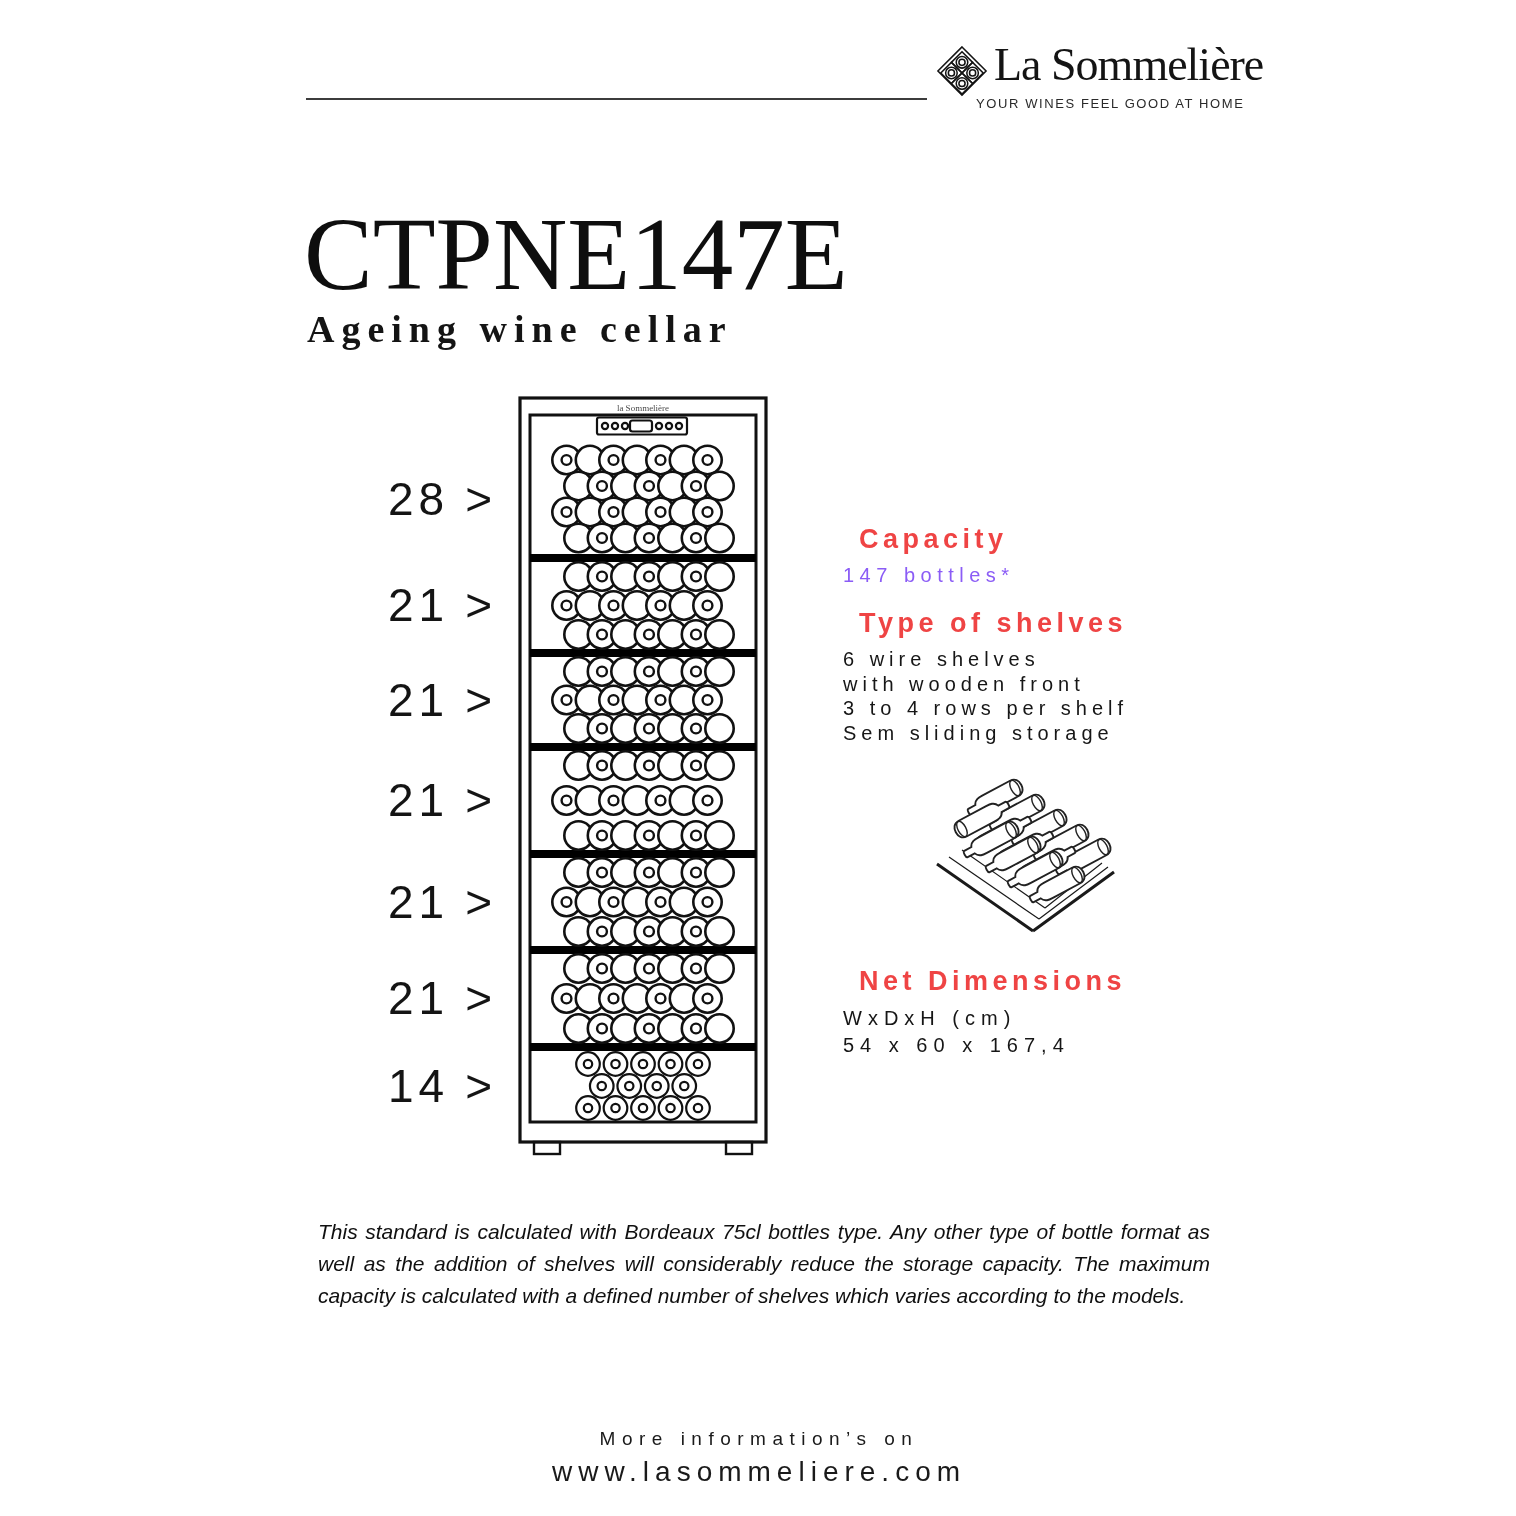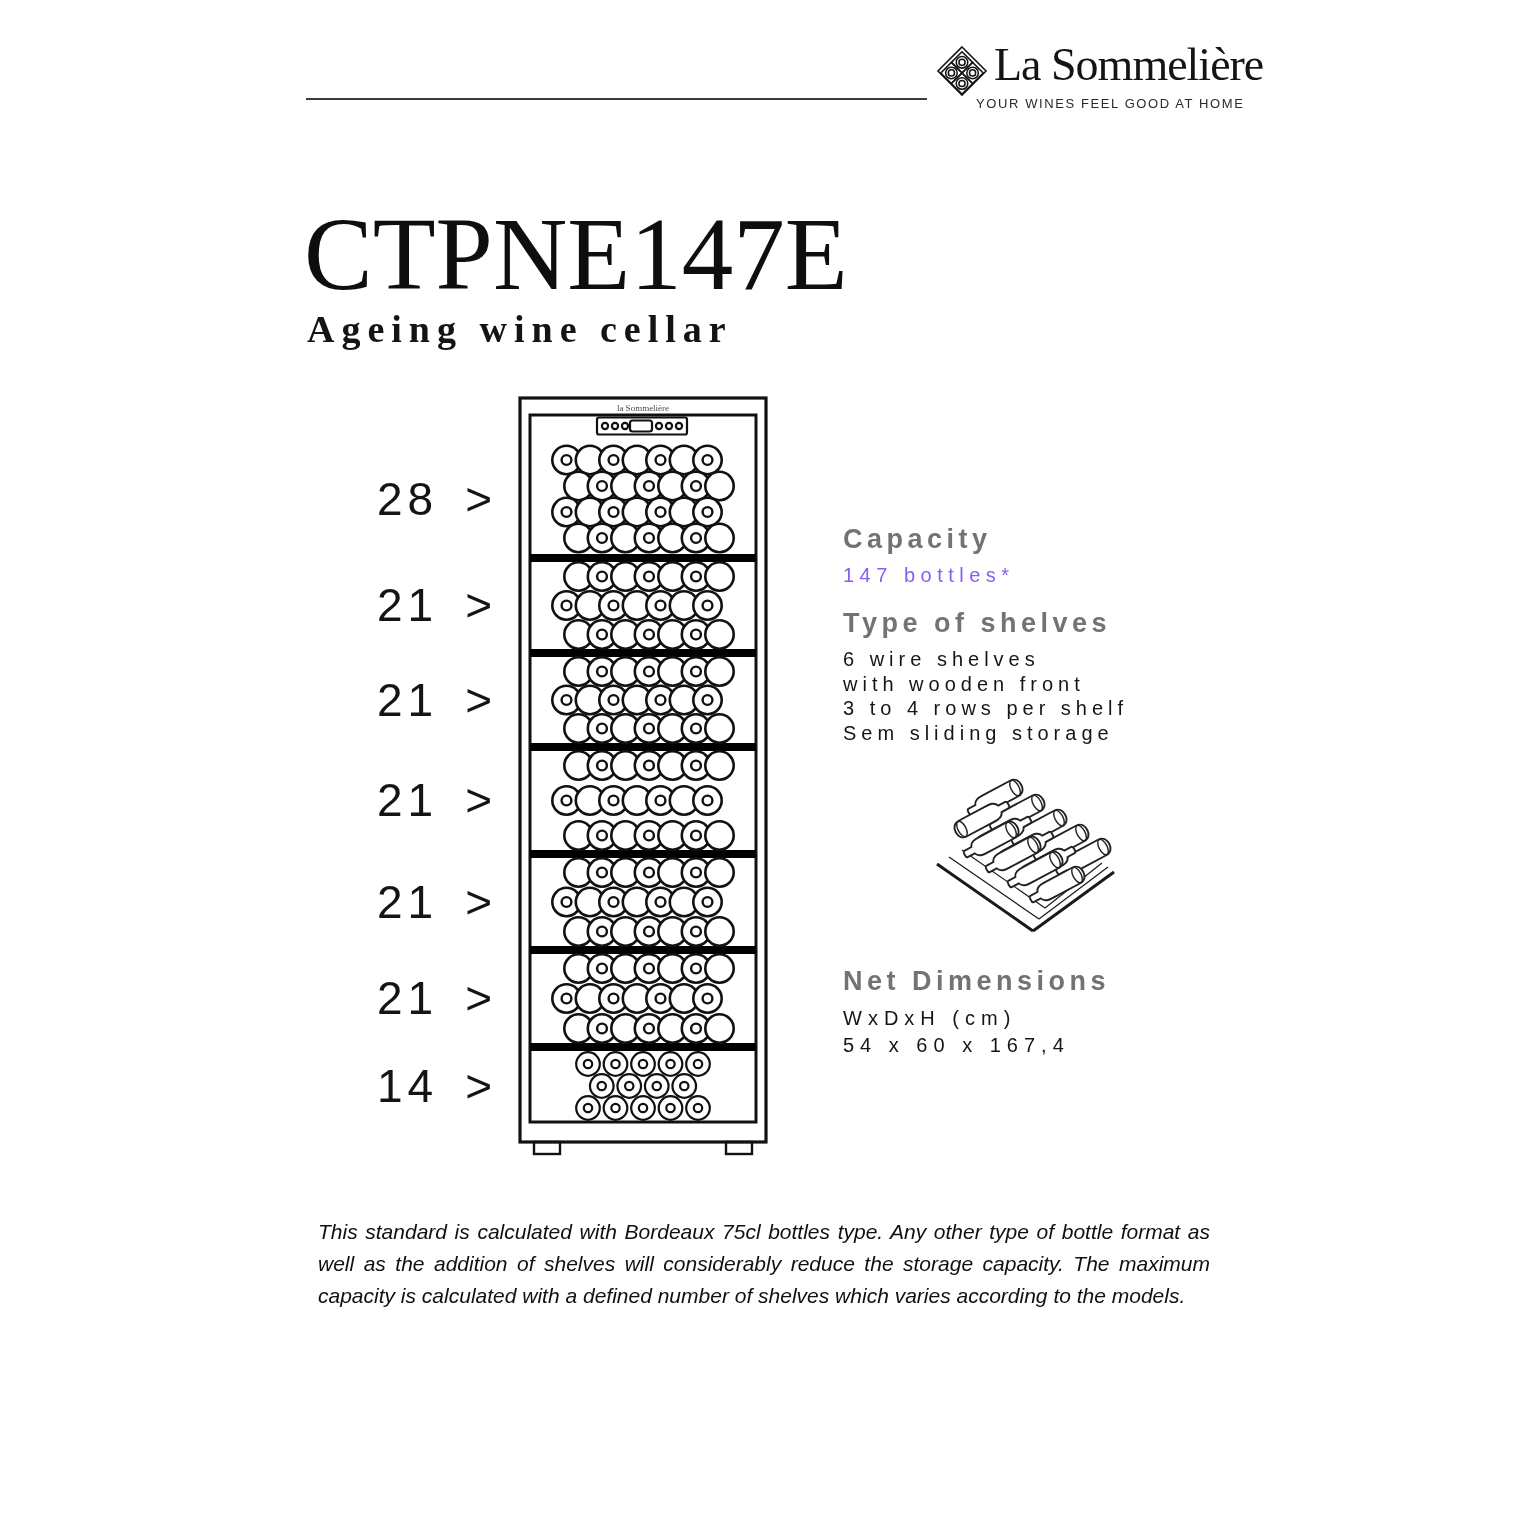--- a/index.html
+++ b/index.html
@@ -16,35 +16,35 @@
   .tagline{font-size:13px;letter-spacing:1.6px;color:#2a2a2a;margin-left:40px;margin-top:-4px;white-space:nowrap;}
 
   
   .title{position:absolute;left:304px;top:200px;font-family:"Liberation Serif",serif;
          font-size:103px;line-height:1.05;color:#0e0e0e;white-space:nowrap;}
   .subtitle{position:absolute;left:307px;top:307px;font-family:"Liberation Serif",serif;
             font-size:38px;font-weight:bold;letter-spacing:7px;color:#141414;white-space:nowrap;}
 
   
   .shelf-label{position:absolute;left:330px;width:162px;display:flex;justify-content:flex-end;
-               align-items:baseline;gap:27px;font-size:46px;color:#141414;line-height:52px;height:52px;}
+               align-items:baseline;gap:16px;font-size:46px;color:#141414;line-height:52px;height:52px;}
   .shelf-label .num{letter-spacing:5px;}
   .shelf-label .arr{letter-spacing:0;}
 
   
   .fridge{position:absolute;left:518px;top:396px;width:250px;height:760px;}
   .stack{position:absolute;left:915px;top:760px;width:212px;height:182px;}
   .stack .btl-shape{fill:#ffffff;stroke:#222222;stroke-width:1.9;}
   .stack .btl-base{fill:none;stroke:#222222;stroke-width:1.4;}
   .stack .grid-thick{fill:none;stroke:#1a1a1a;stroke-width:3;}
   .stack .grid-thin{fill:none;stroke:#1a1a1a;stroke-width:1.2;}
 
   
   .spec{position:absolute;left:843px;white-space:nowrap;}
-  .spec-heading{font-size:27px;font-weight:bold;letter-spacing:4.5px;color:#737373;}
+  .spec-heading{font-size:27px;font-weight:bold;letter-spacing:4.5px;color:#ef4444;margin-left:16px;}
   .spec-value{font-size:20px;letter-spacing:5.5px;margin-top:9px;color:#8b5cf6;}
   .spec-line{font-size:20px;letter-spacing:5px;line-height:24.7px;color:#161616;}
   .spec-line-dim{font-size:20px;letter-spacing:6px;line-height:27px;color:#161616;}
   .spec .gap{height:8px;}
 
   
   .footnote{position:absolute;left:318px;top:1216px;width:892px;font-style:italic;
             font-size:21px;line-height:31.8px;color:#101010;}
   .footnote .rest{text-align:justify;}
 
@@ -419,14 +419,18 @@
     <div class="spec-heading">Net Dimensions</div>
     <div class="gap"></div>
     <div class="spec-line-dim">WxDxH (cm)</div>
     <div class="spec-line-dim">54 x 60 x 167,4</div>
   </div>
 
   <div class="footnote">
     <div class="rest">This standard is calculated with Bordeaux 75cl bottles type. Any other type of bottle format as well as the addition of shelves will considerably reduce the storage capacity. The maximum capacity is calculated with a defined number of shelves which varies according to the models.</div>
   </div>
 
+  <div class="footer">
+    <div class="footer-note">More information’s on</div>
+    <div class="footer-site">www.lasommeliere.com</div>
+  </div>
 
 </div>
 
 </body></html>

